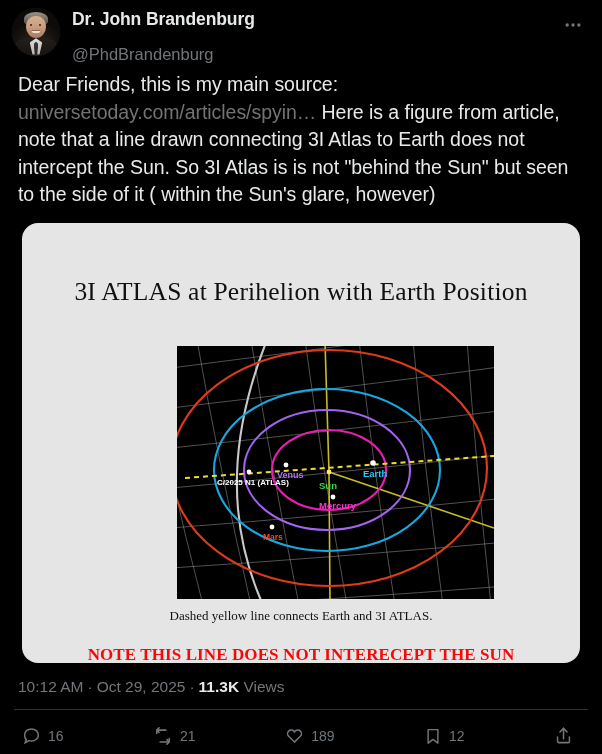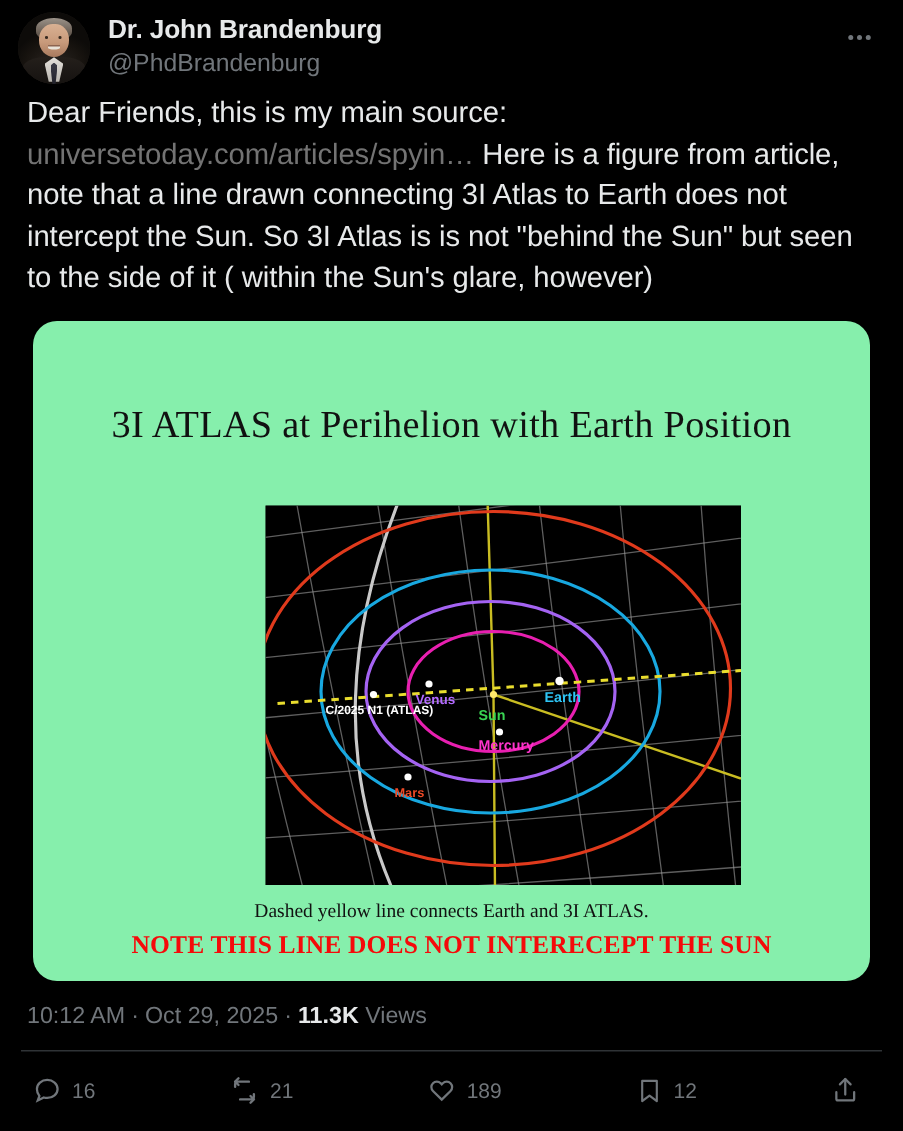--- a/index.html
+++ b/index.html
@@ -31,55 +31,55 @@
       background:linear-gradient(180deg,#241f1b 0%,#14110f 100%);}
   .av-shirt{position:absolute;left:37%;top:63%;width:26%;height:34%;
       background:linear-gradient(180deg,#e3e0db 0%,#b9b5ae 100%);
       clip-path:polygon(50% 0,100% 26%,78% 100%,22% 100%,0 26%);}
   .av-tie{position:absolute;left:45%;top:70%;width:10%;height:30%;
       background:linear-gradient(180deg,#3b3b46 0%,#22222b 100%);
       clip-path:polygon(50% 0,100% 16%,72% 100%,28% 100%,0 16%);}
 
   .names{display:flex;flex-direction:column;justify-content:flex-start;padding-top:1px;min-width:0;}
   .dispname{font-size:17.5px;font-weight:700;color:#e7e9ea;line-height:21px;letter-spacing:-0.1px;}
-  .handle{font-size:16.5px;color:#71767b;line-height:21px;margin-top:2px;}
+  .handle{font-size:16.5px;color:#71767b;line-height:21px;margin-top:14px;}
   .more{margin-left:auto;width:34px;height:34px;display:flex;align-items:center;justify-content:center;
         color:#71767b;flex:0 0 34px;border-radius:50%;}
   .more svg{display:block;}
 
   
   .body{
     padding:6px 18px 0 18px;
     font-size:19.5px;line-height:27.5px;color:#e7e9ea;
     letter-spacing:-0.05px;word-wrap:break-word;
   }
   .body a{color:#737373;text-decoration:none;}
 
   
   .card{
     margin:14px 22px 0 22px;width:558px;height:440px;box-sizing:border-box;
-    background:#86efac;border-radius:16px;overflow:hidden;position:relative;
+    background:#e5e5e5;border-radius:16px;overflow:hidden;position:relative;
   }
   .fig-title{
     position:absolute;left:0;right:0;top:54px;text-align:center;
     font-family:"Liberation Serif","DejaVu Serif",serif;
     font-size:25.5px;color:#111;letter-spacing:.2px;white-space:nowrap;
   }
   .panel{
     position:absolute;left:155px;top:123px;width:317px;height:253px;
     background:#000;overflow:hidden;
   }
   .panel svg{display:block;}
   .cap1{
     position:absolute;left:0;right:0;top:385px;text-align:center;
     font-family:"Liberation Serif","DejaVu Serif",serif;
     font-size:13px;color:#111;
   }
   .cap2{
-    position:absolute;left:0;right:0;top:406px;text-align:center;
+    position:absolute;left:0;right:0;top:422px;text-align:center;
     font-family:"Liberation Serif","DejaVu Serif",serif;
     font-size:17px;font-weight:700;color:#f50a0a;letter-spacing:.1px;
   }
 
   
   .meta{
     padding:14px 18px 0 18px;font-size:15.5px;color:#71767b;line-height:20px;
   }
   .meta b{color:#e7e9ea;font-weight:700;}
   .sep{margin:0 4px;}

